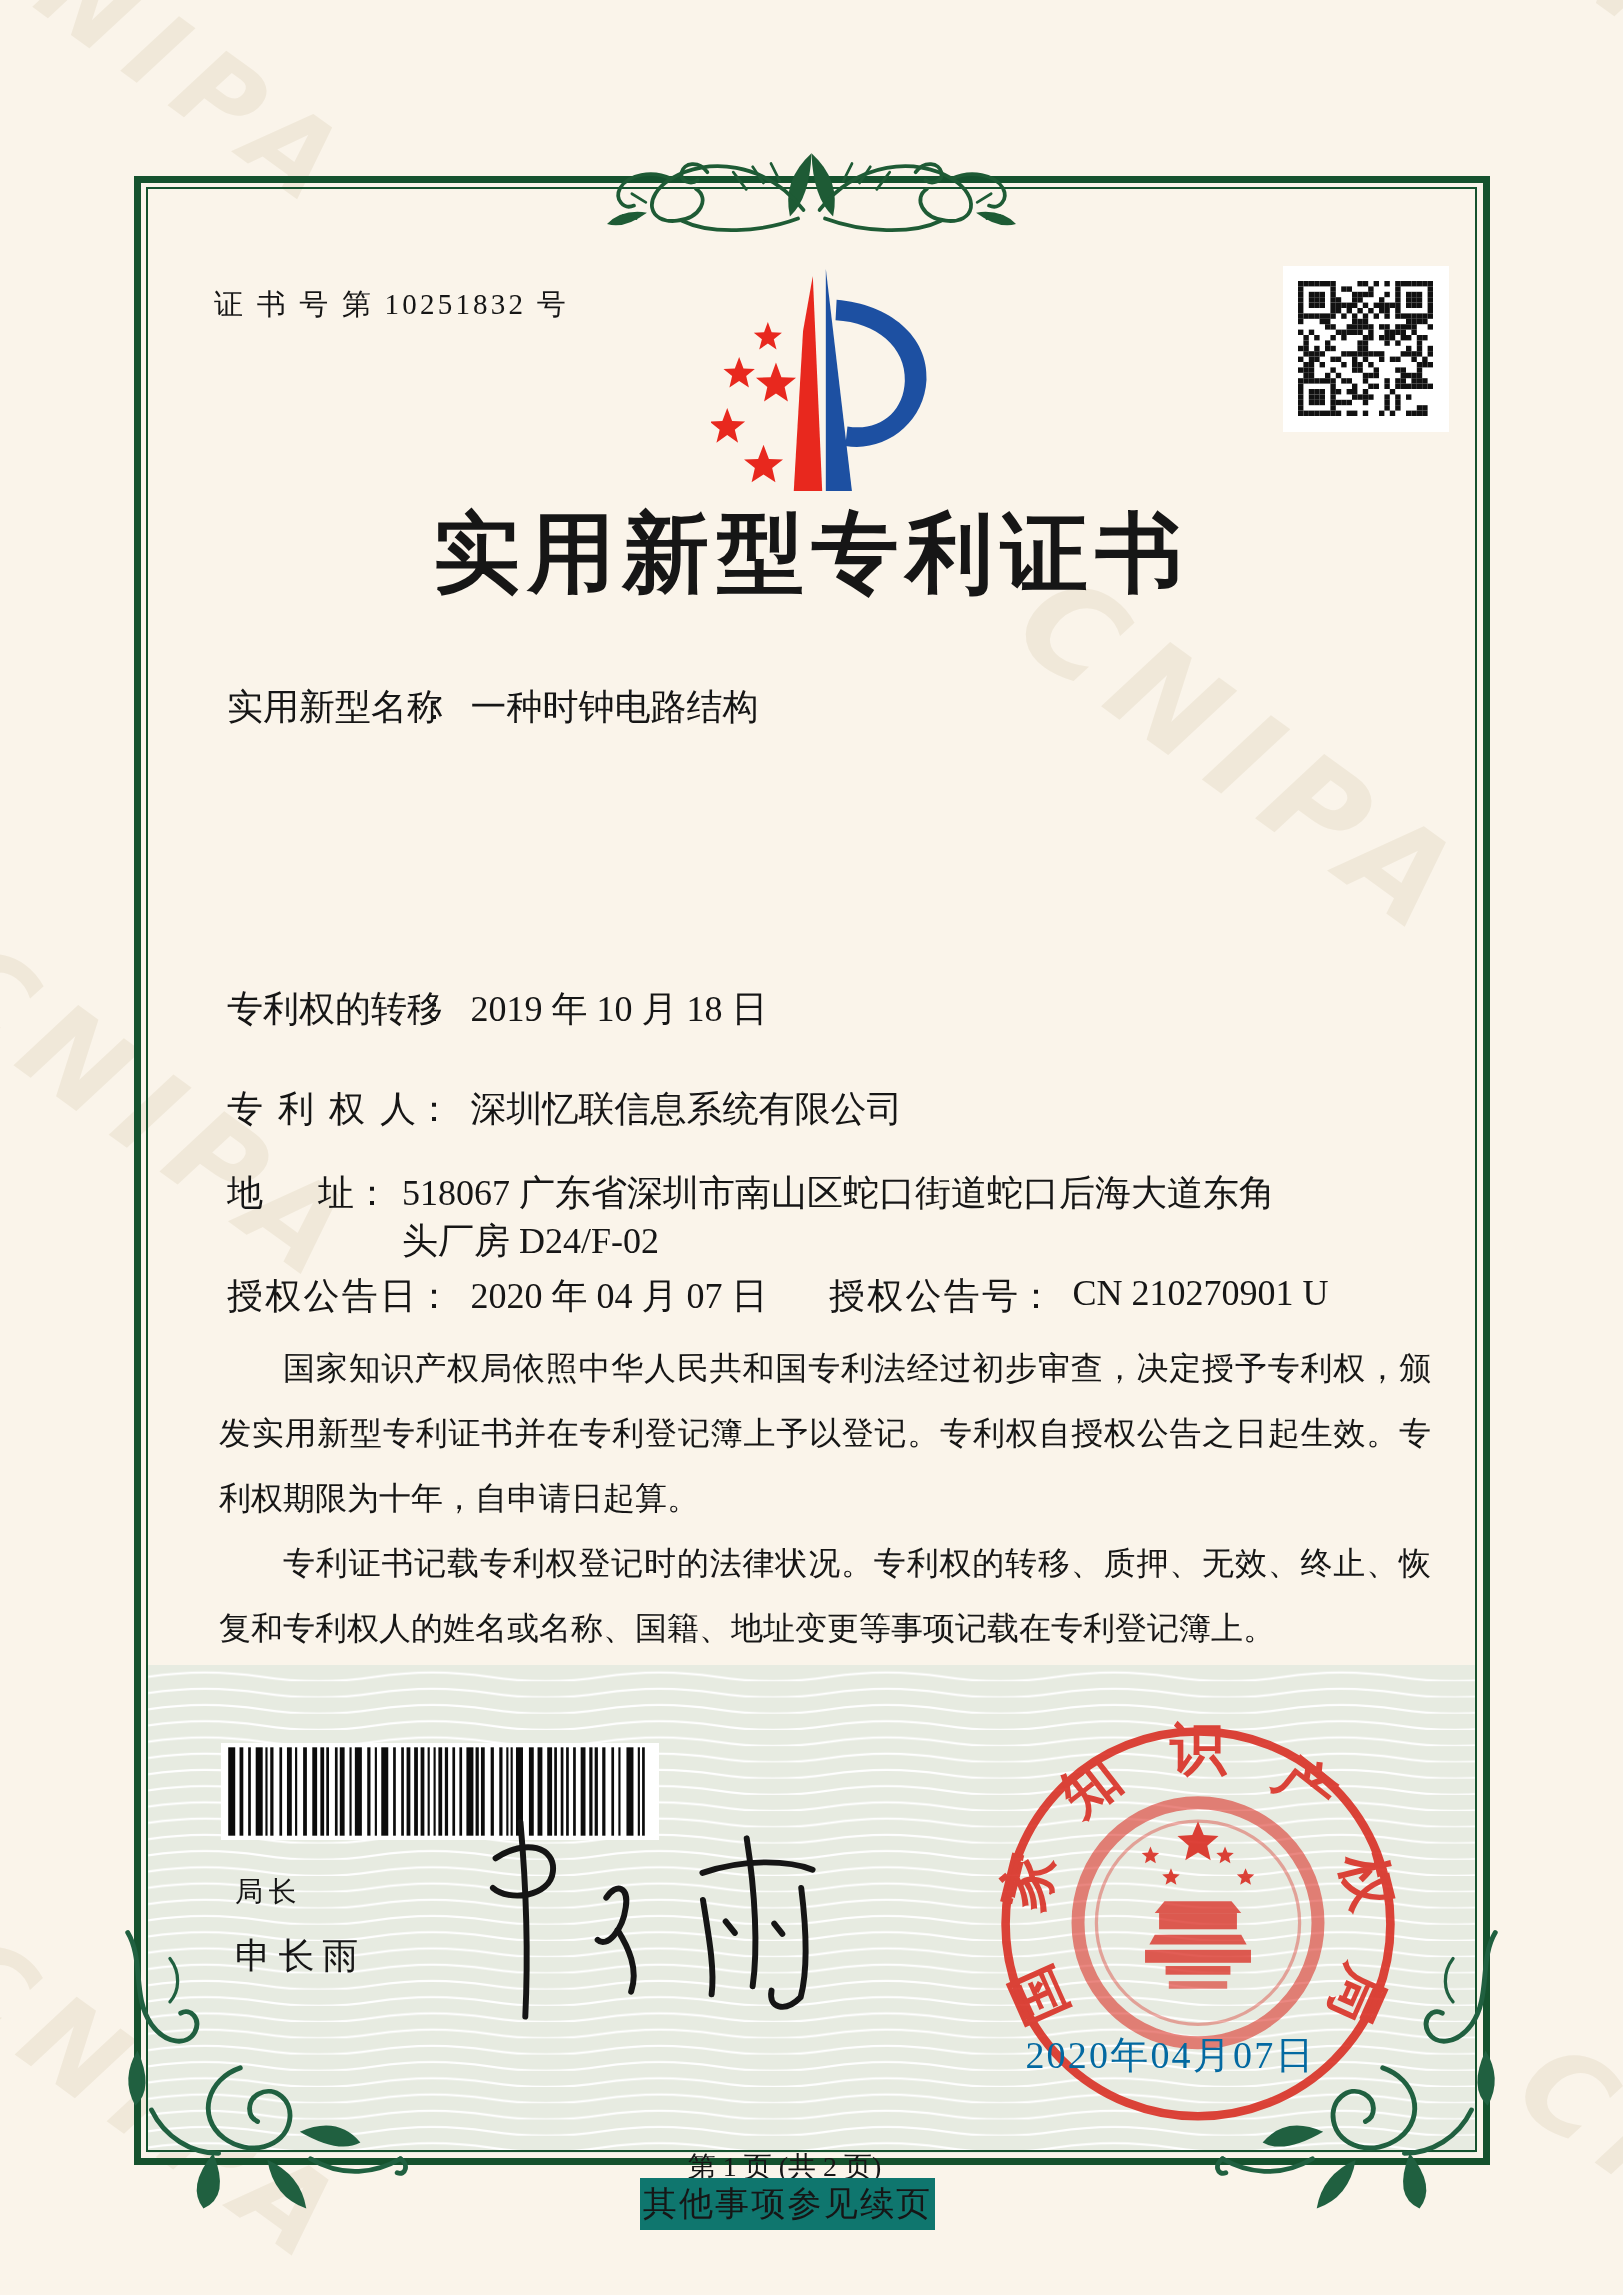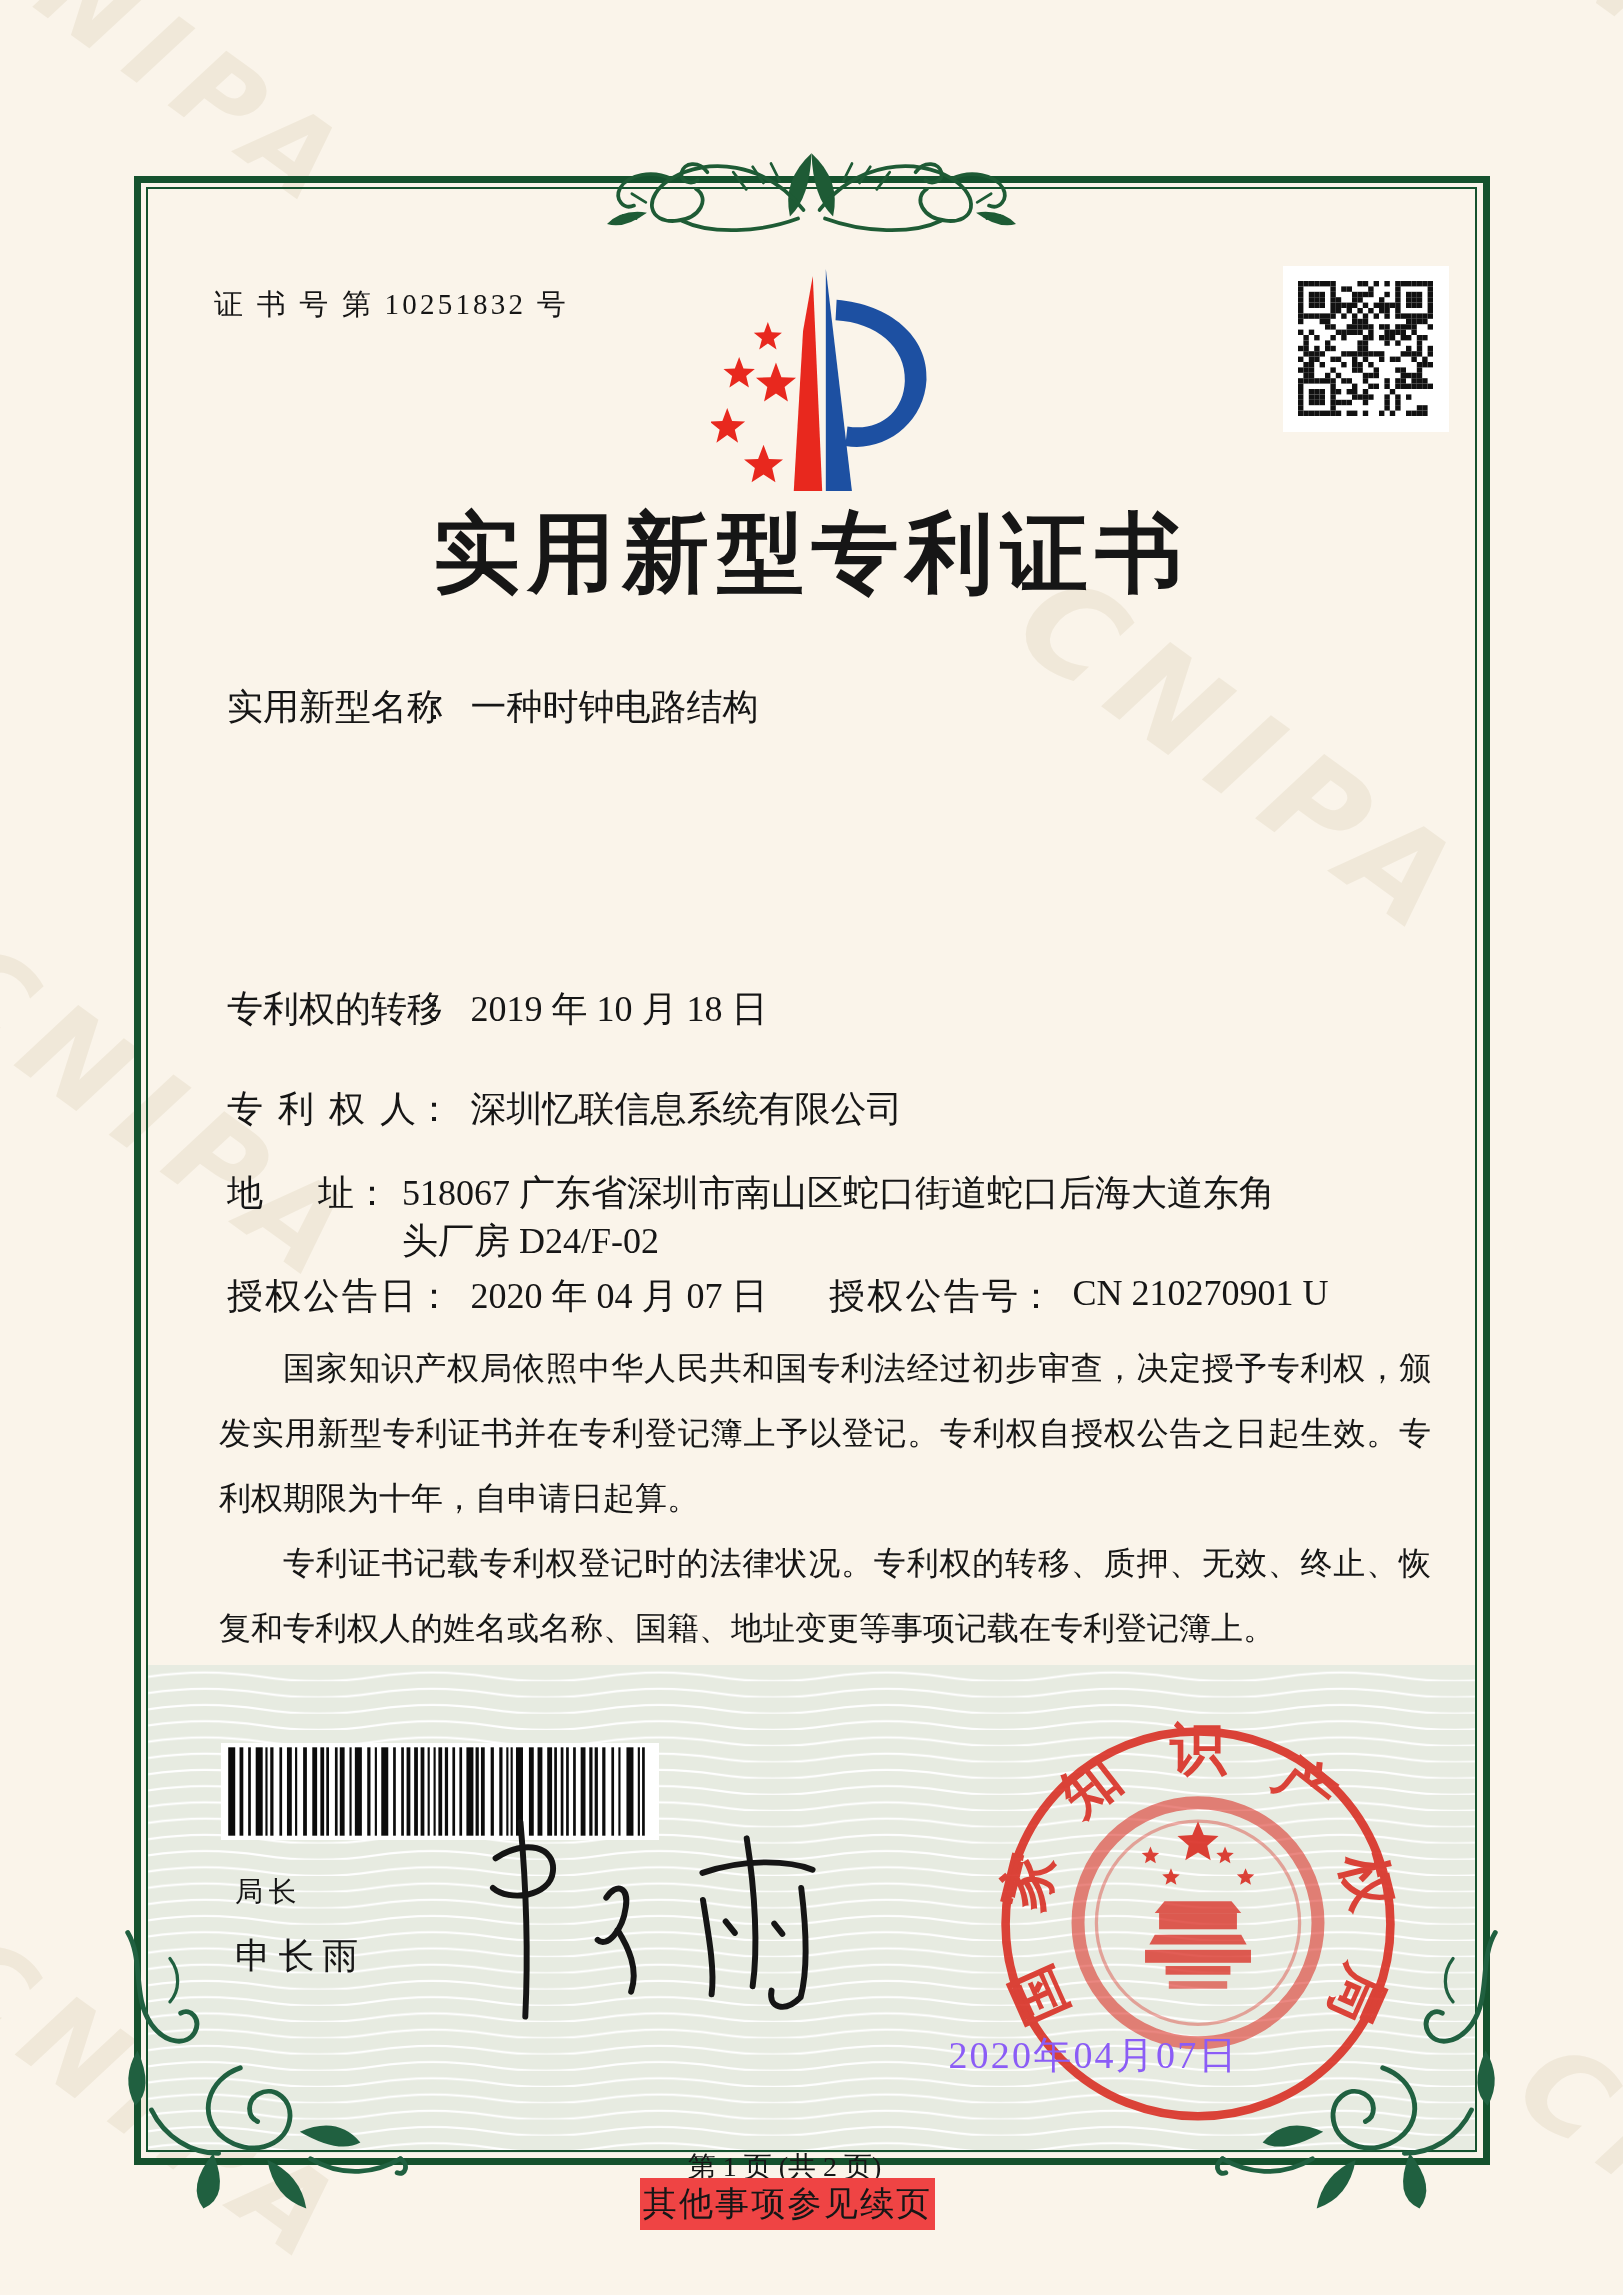--- a/index.html
+++ b/index.html
@@ -34,24 +34,24 @@
   
   .body-text{position:absolute;left:219px;top:1336px;width:1212px;font-size:32px;
              line-height:65px;text-align:justify;}
   .body-text p{margin:0;text-indent:64px;}
   
   .barcode{position:absolute;left:221px;top:1743px;width:438px;height:97px;background:#ffffff;}
   .juzhang{position:absolute;left:235px;top:1873px;font-size:28px;letter-spacing:5.4px;}
   .signer{position:absolute;left:235px;top:1932px;font-size:36px;letter-spacing:7.6px;}
   .signature{position:absolute;left:444px;top:1807px;}
   .seal{position:absolute;left:987px;top:1712px;}
-  .sealdate{position:absolute;left:942px;top:2030px;width:303px;text-align:center;
-            font-size:38px;letter-spacing:2.2px;color:#8b5cf6;z-index:7;}
+  .sealdate{position:absolute;left:1019px;top:2030px;width:303px;text-align:center;
+            font-size:38px;letter-spacing:2.2px;color:#0369a1;z-index:7;}
   .pagefoot{position:absolute;left:595px;top:2102px;width:379px;text-align:center;font-size:28px;margin-top:46px;}
-  .notebox{position:absolute;left:640px;top:2178px;width:295px;height:52px;background:#ef4444;}
+  .notebox{position:absolute;left:640px;top:2178px;width:295px;height:52px;background:#0f766e;}
   .notebox div{width:100%;text-align:center;font-size:34px;line-height:52px;letter-spacing:2.2px;}
   .orn{position:absolute;}
   .orn-tc{left:571px;top:129px;}
   .orn-bl{left:105px;top:1926px;}
   .orn-br{left:1215px;top:1926px;transform:scaleX(-1);}
 </style>
 </head>
 <body>
 
 <div class="page">

